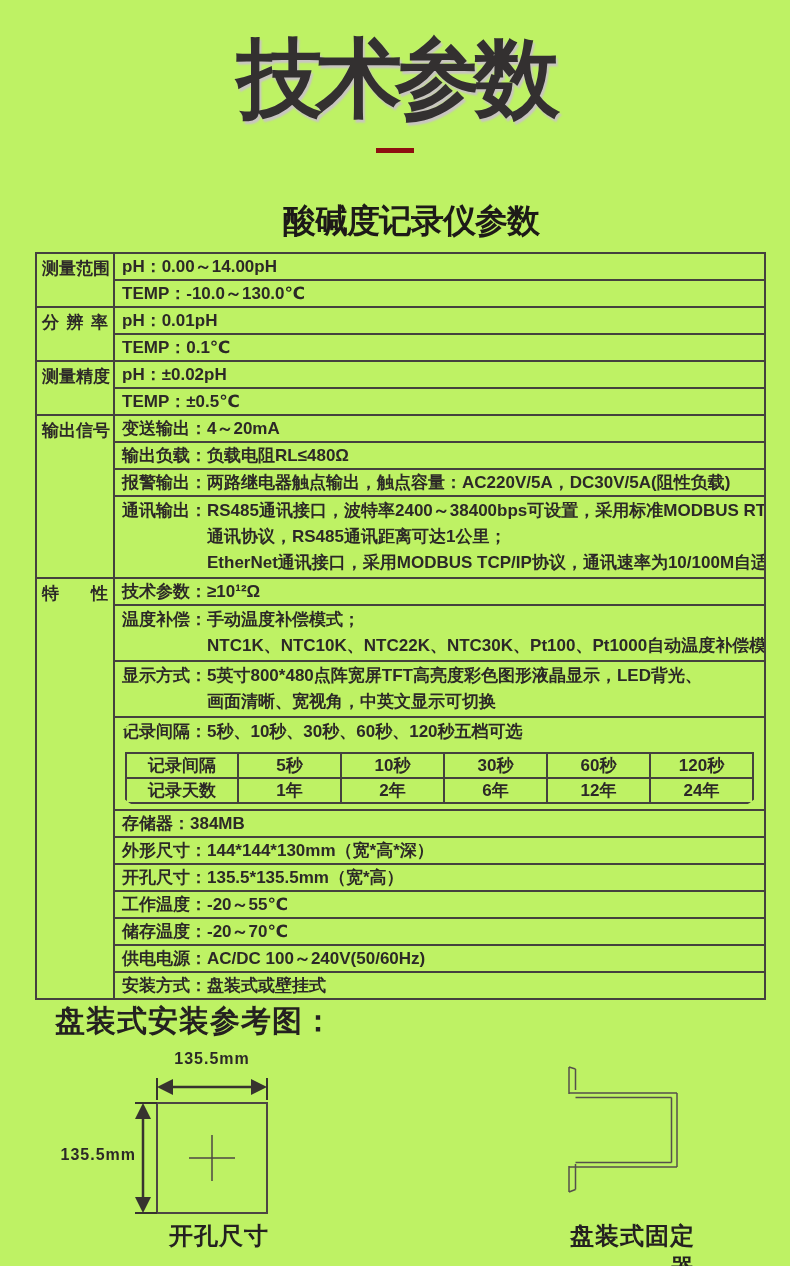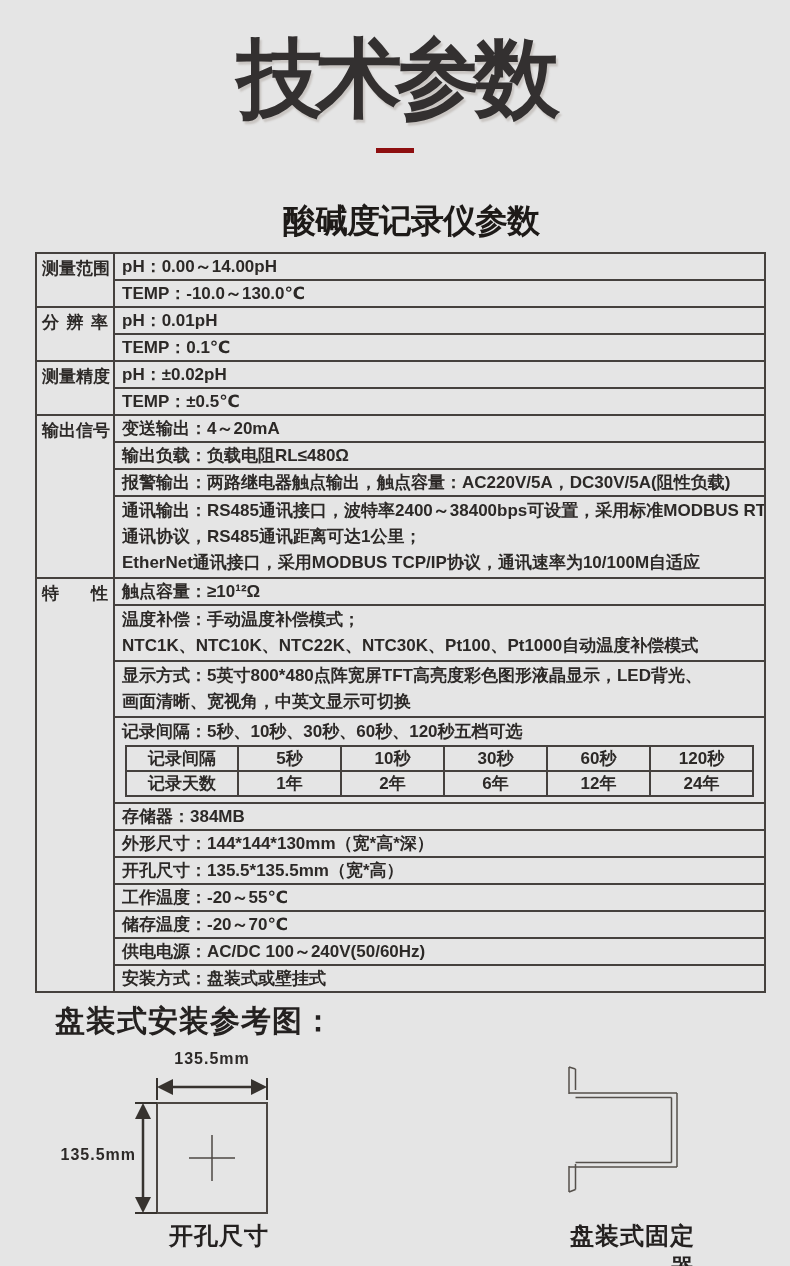--- a/index.html
+++ b/index.html
@@ -1,16 +1,16 @@
 <!DOCTYPE html>
 <html><head>
 <meta charset="utf-8">
 <style>
   html,body{margin:0;padding:0;background:#fff;}
-  .page{position:relative;width:790px;height:1266px;background:#e5e5e5;overflow:hidden;
+  .page{position:relative;width:790px;height:1266px;background:#bef264;overflow:hidden;
         font-family:"Liberation Sans","DejaVu Sans",sans-serif;color:#2c2927;}
 
   
   .main-title{position:absolute;top:30px;left:0;width:100%;margin:0;text-align:center;
               font-size:86px;line-height:96px;font-weight:900;letter-spacing:-7px;
               color:#333030;text-shadow:2px 3px 2px #c9c5c2;}
   .title-underline{position:absolute;top:148px;left:376px;width:38px;height:5px;background:#8e0f10;}
   .subtitle{position:absolute;top:187px;left:0;width:100%;margin:16px;text-align:center;
             font-size:33px;line-height:36px;font-weight:bold;letter-spacing:-1px;color:#1d1a18;}
 
@@ -18,25 +18,25 @@
   table.spec{position:absolute;top:252px;left:35px;width:731px;border-collapse:collapse;
              table-layout:fixed;}
   .spec col.c1{width:78px;}
   .spec th,.spec td{border:2px solid #45413e;font-size:17px;font-weight:bold;color:#2c2927;
                     padding:0 4px 0 7px;white-space:nowrap;overflow:hidden;}
   .spec th{vertical-align:top;padding:2px 5px 0 5px;line-height:25px;
            text-align:justify;text-align-last:justify;border-radius:17px;}
   .spec td{height:25px;line-height:25px;}
   .spec td.multi{height:auto;line-height:26px;padding-top:1px;padding-bottom:1px;}
   .spec .ln{white-space:nowrap;}
-  .spec .ln.ind{}
-
-  
-  td.record-cell{height:auto;line-height:25px;padding:1px 0 5px 7px;}
-  table.inner{border-collapse:collapse;table-layout:fixed;width:629px;margin:1px 0 0 3px;}
+  .spec .ln.ind{margin-left:85px;}
+
+  
+  td.record-cell{height:auto;line-height:25px;padding:1px 0 5px 7px;border-radius:32px;}
+  table.inner{border-collapse:collapse;table-layout:fixed;width:629px;margin:8px 0 0 3px;}
   .inner col.ic1{width:112px;}
   .inner td{border:2px solid #45413e;height:23px;line-height:23px;padding:0;
             text-align:center;font-size:17px;font-weight:bold;white-space:nowrap;}
 
   
   .mount-title{position:absolute;top:996px;left:47px;margin:8px;font-size:30px;line-height:34px;
                font-weight:bold;letter-spacing:1px;color:#242120;}
   svg.diagram{position:absolute;top:1040px;left:0;width:790px;height:226px;}
   .dim-label{position:absolute;font-size:16px;font-weight:bold;color:#2c2927;letter-spacing:1px;}
   .dim-top{top:1050px;left:152px;width:120px;text-align:center;}
@@ -99,21 +99,21 @@
       <tr>
         <td class="multi">
           <div class="ln">通讯输出：RS485通讯接口，波特率2400～38400bps可设置，采用标准MODBUS RTU</div>
           <div class="ln ind">通讯协议，RS485通讯距离可达1公里；</div>
           <div class="ln ind">EtherNet通讯接口，采用MODBUS TCP/IP协议，通讯速率为10/100M自适应</div>
         </td>
       </tr>
 
       <tr>
         <th rowspan="11">特性</th>
-        <td>触点容量：≥10¹²Ω</td>
+        <td>技术参数：≥10¹²Ω</td>
       </tr>
       <tr>
         <td class="multi">
           <div class="ln">温度补偿：手动温度补偿模式；</div>
           <div class="ln ind">NTC1K、NTC10K、NTC22K、NTC30K、Pt100、Pt1000自动温度补偿模式</div>
         </td>
       </tr>
       <tr>
         <td class="multi">
           <div class="ln">显示方式：5英寸800*480点阵宽屏TFT高亮度彩色图形液晶显示，LED背光、</div>

